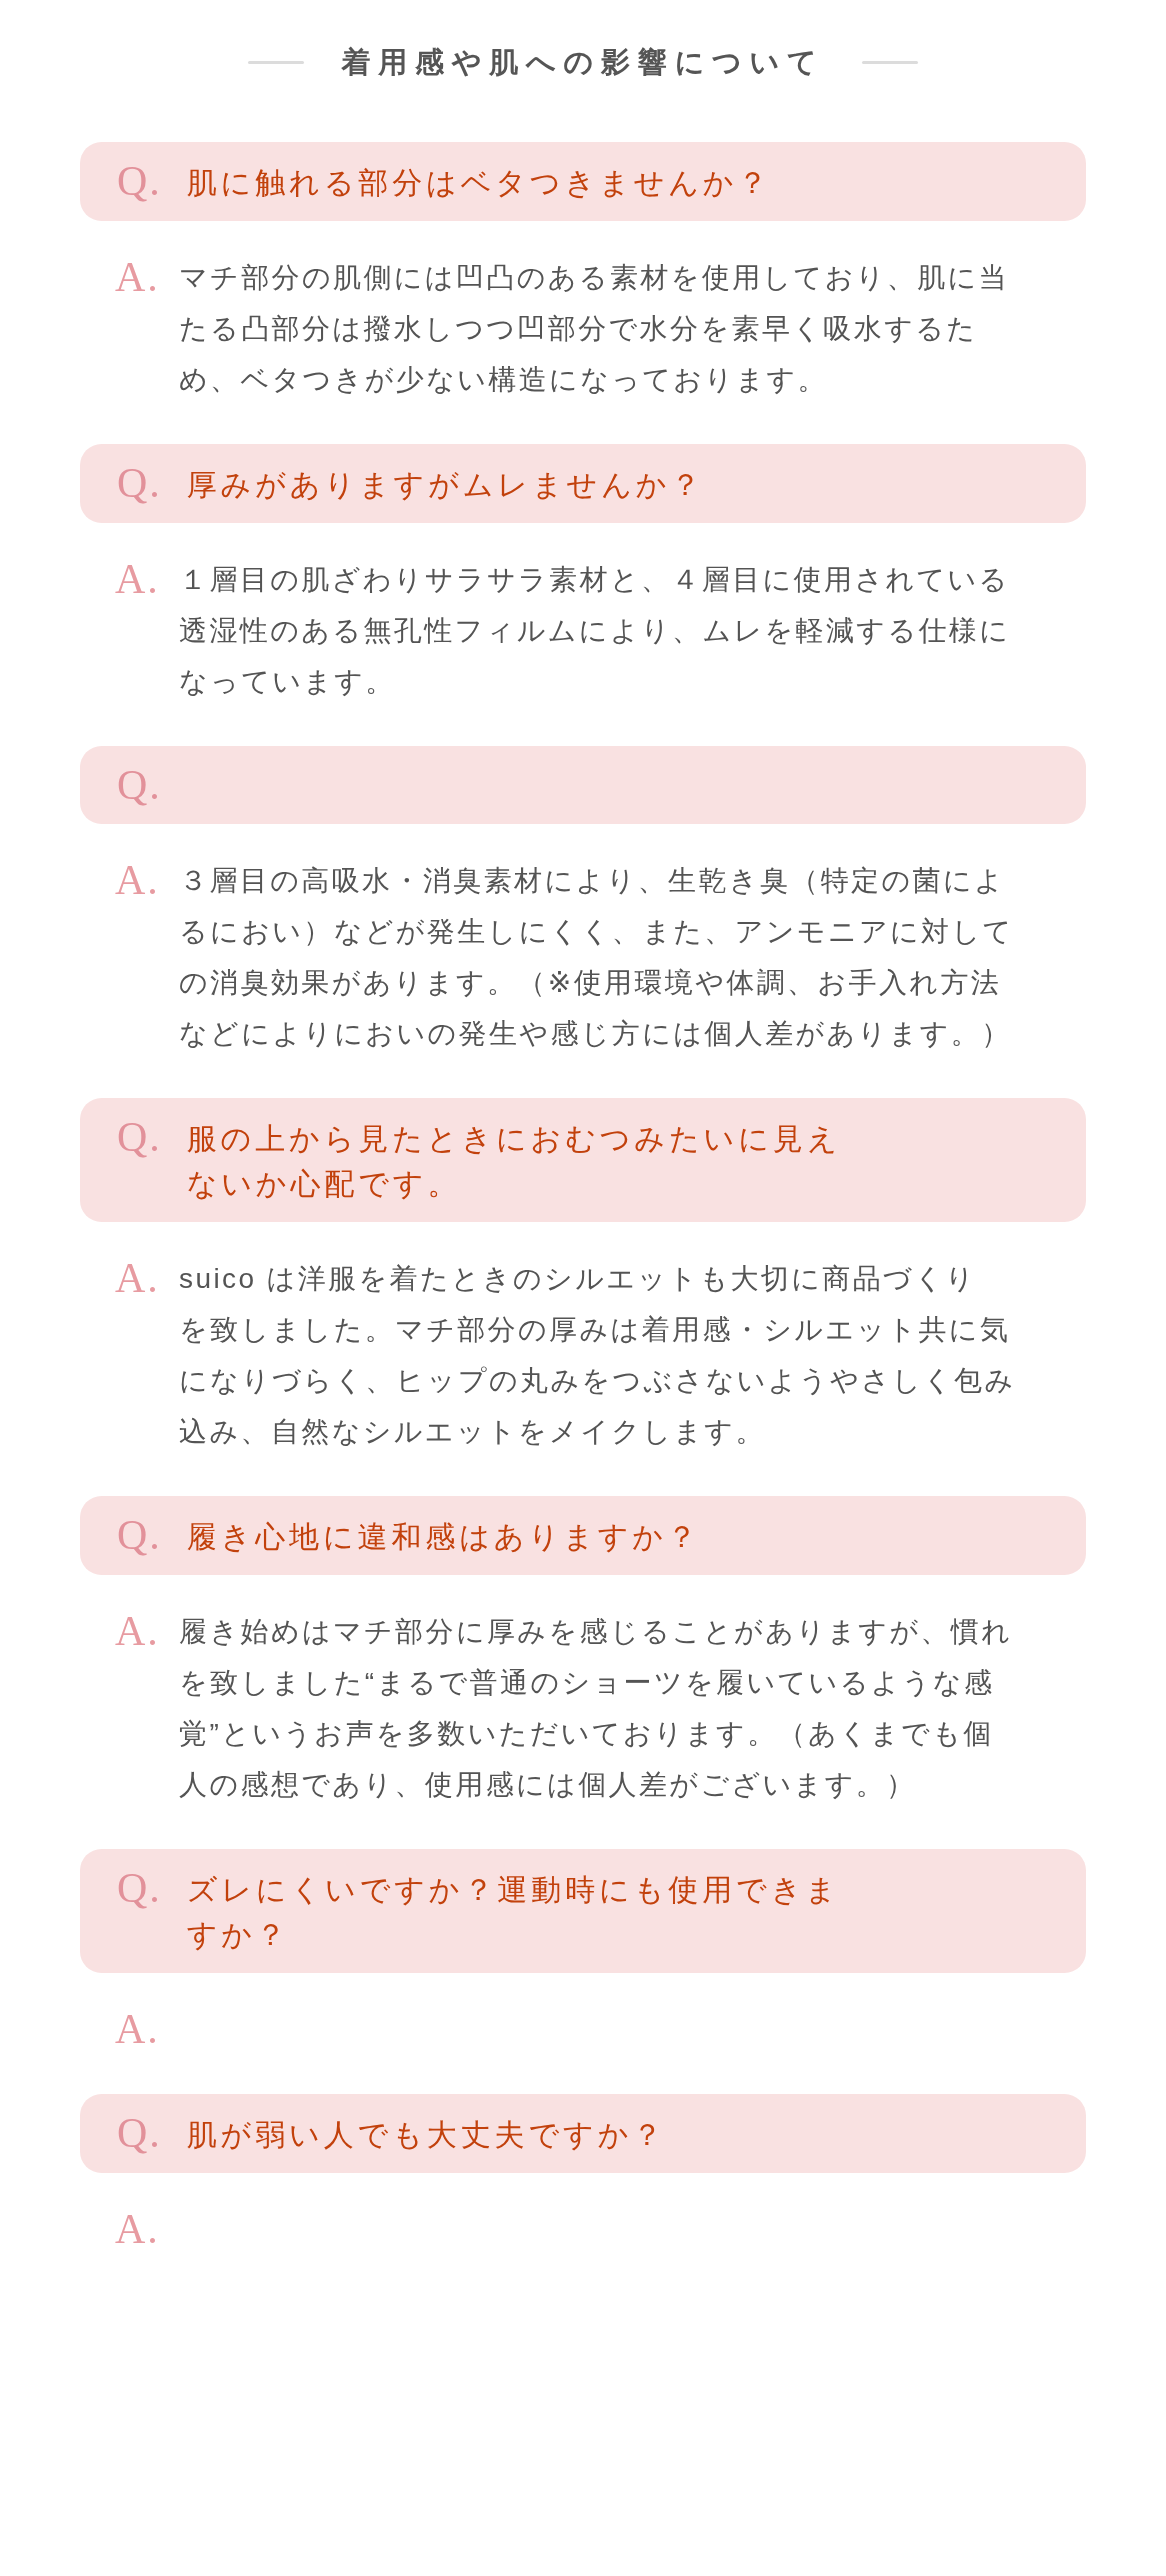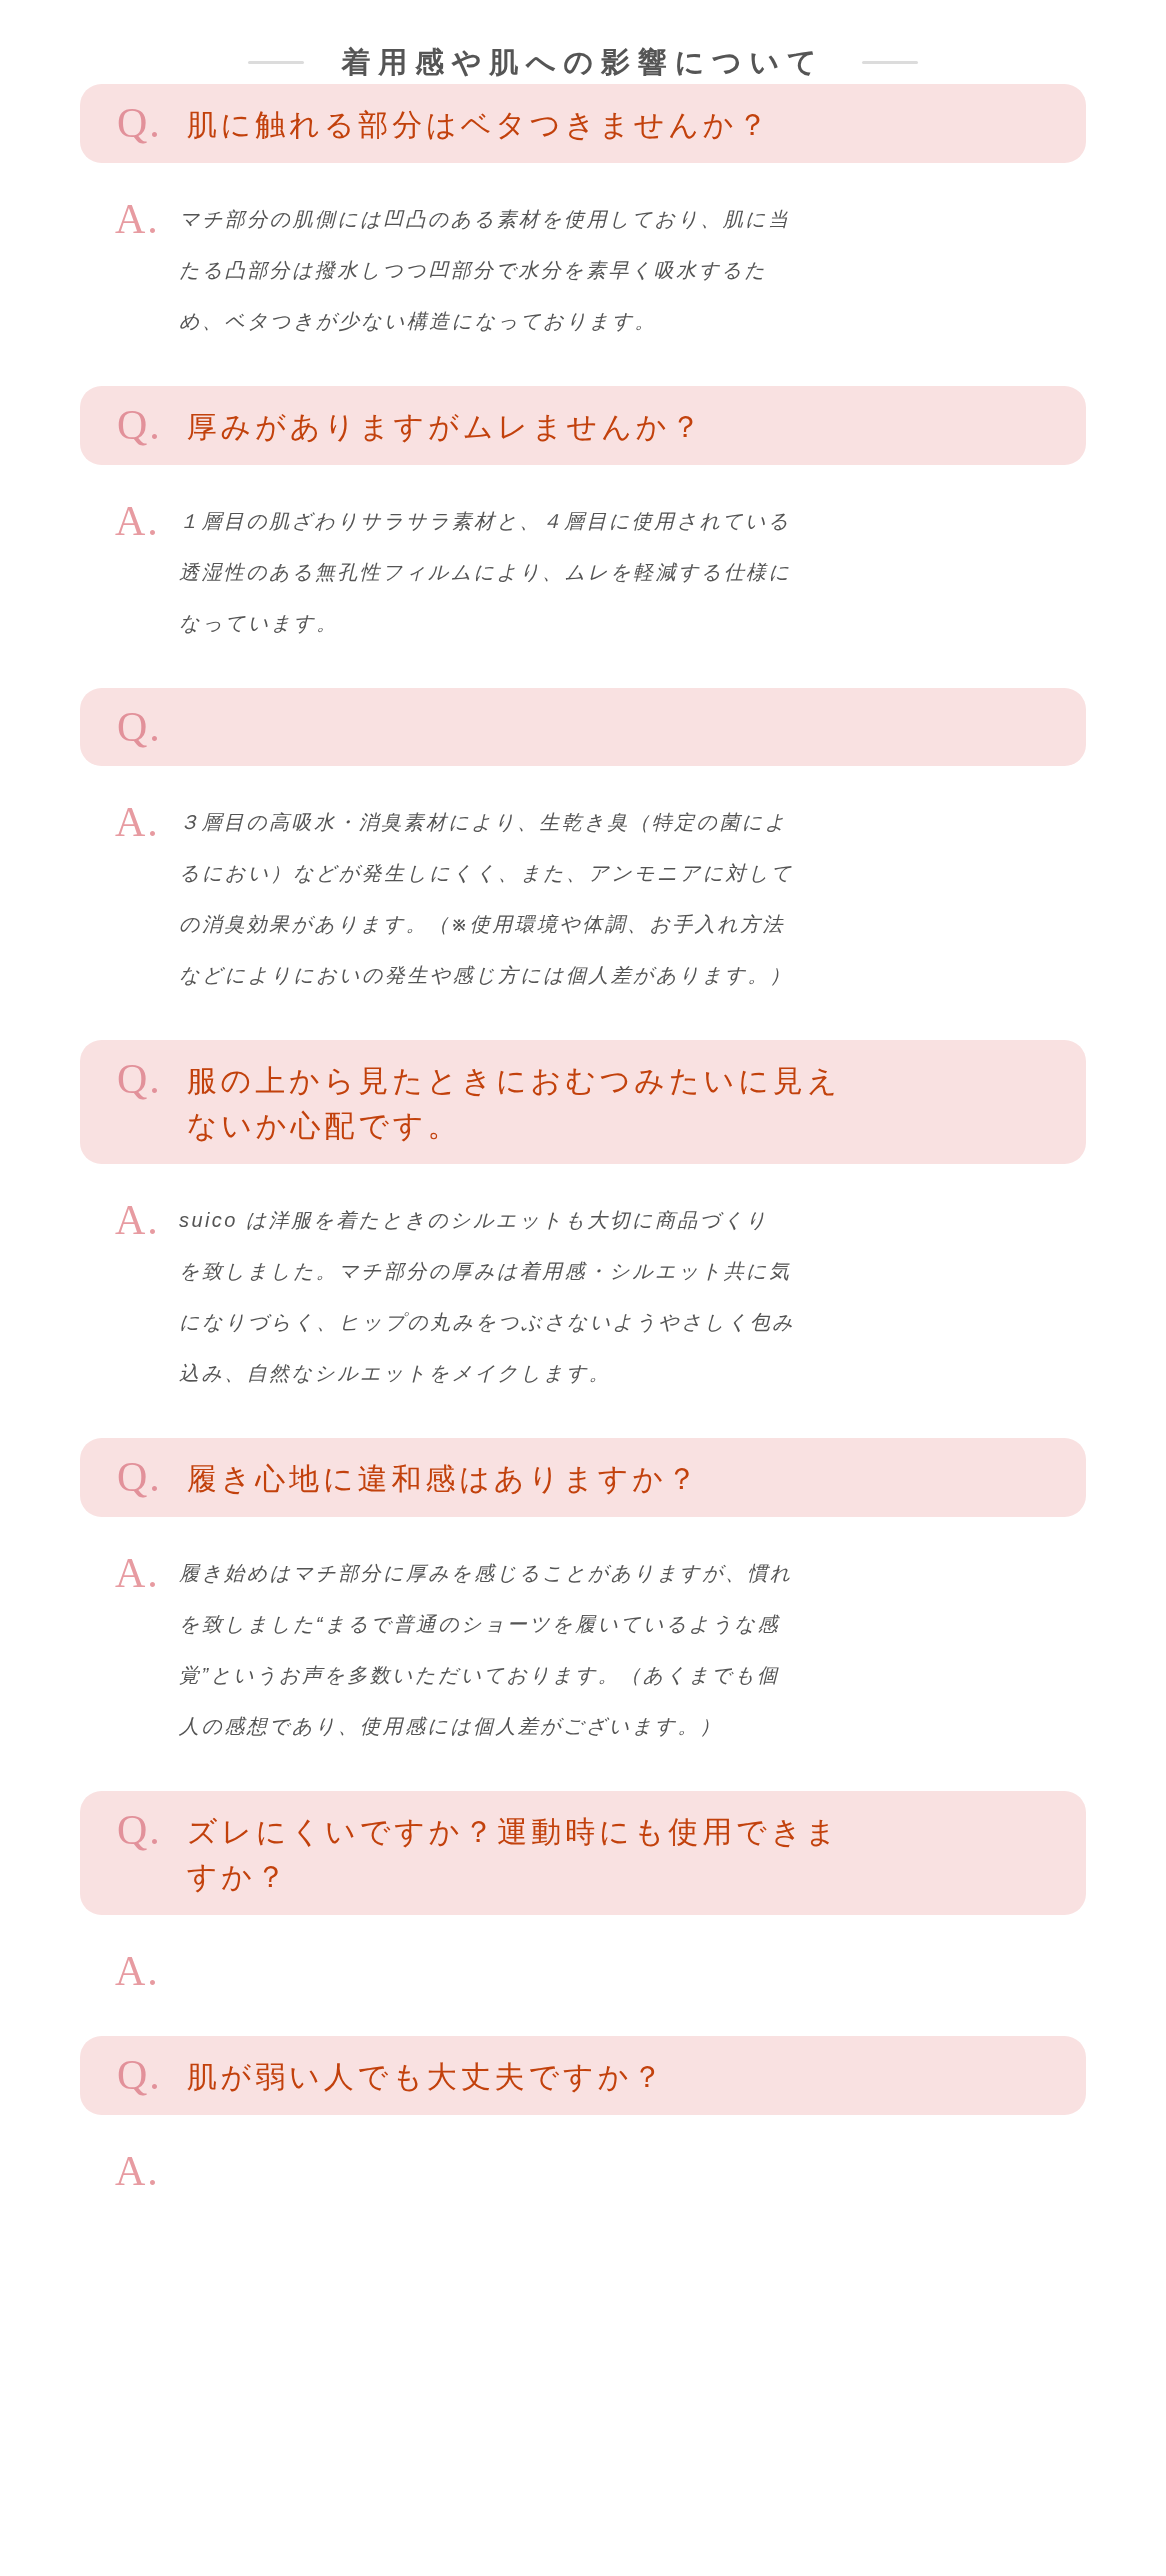--- a/index.html
+++ b/index.html
@@ -18,20 +18,21 @@
     box-sizing: border-box;
     width: 1166px;
   }
   
   .title-row {
     display: flex;
     align-items: center;
     justify-content: center;
     gap: 37px;
     height: 43px;
+    margin-bottom: 58px;
   }
   .title-dash {
     width: 56px;
     height: 2.9px;
     background: #dcdcdc;
     border-radius: 1.9px;
   }
   .page-title {
     font-size: 29px;
     font-weight: bold;
@@ -74,27 +75,26 @@
   .a-label {
     font-family: "Liberation Serif", "DejaVu Serif", serif;
     font-size: 42px;
     line-height: 51px;
     color: #e79ba1;
     flex: 0 0 auto;
     margin-right: 19.4px;
     letter-spacing: 1.9px;
   }
   .a-text {
-    font-size: 20px;
+    font-size: 28px;
     line-height: 51px;
     color: #545454;
     letter-spacing: 2.4px;
     white-space: pre-line;
     max-width: 933px;
-    font-style: italic;
   }
 </style>
 </head>
 <body>
 
 <div class="container">
 
   <div class="title-row">
     <div class="title-dash"></div>
     <div class="page-title">着用感や肌への影響について</div>

